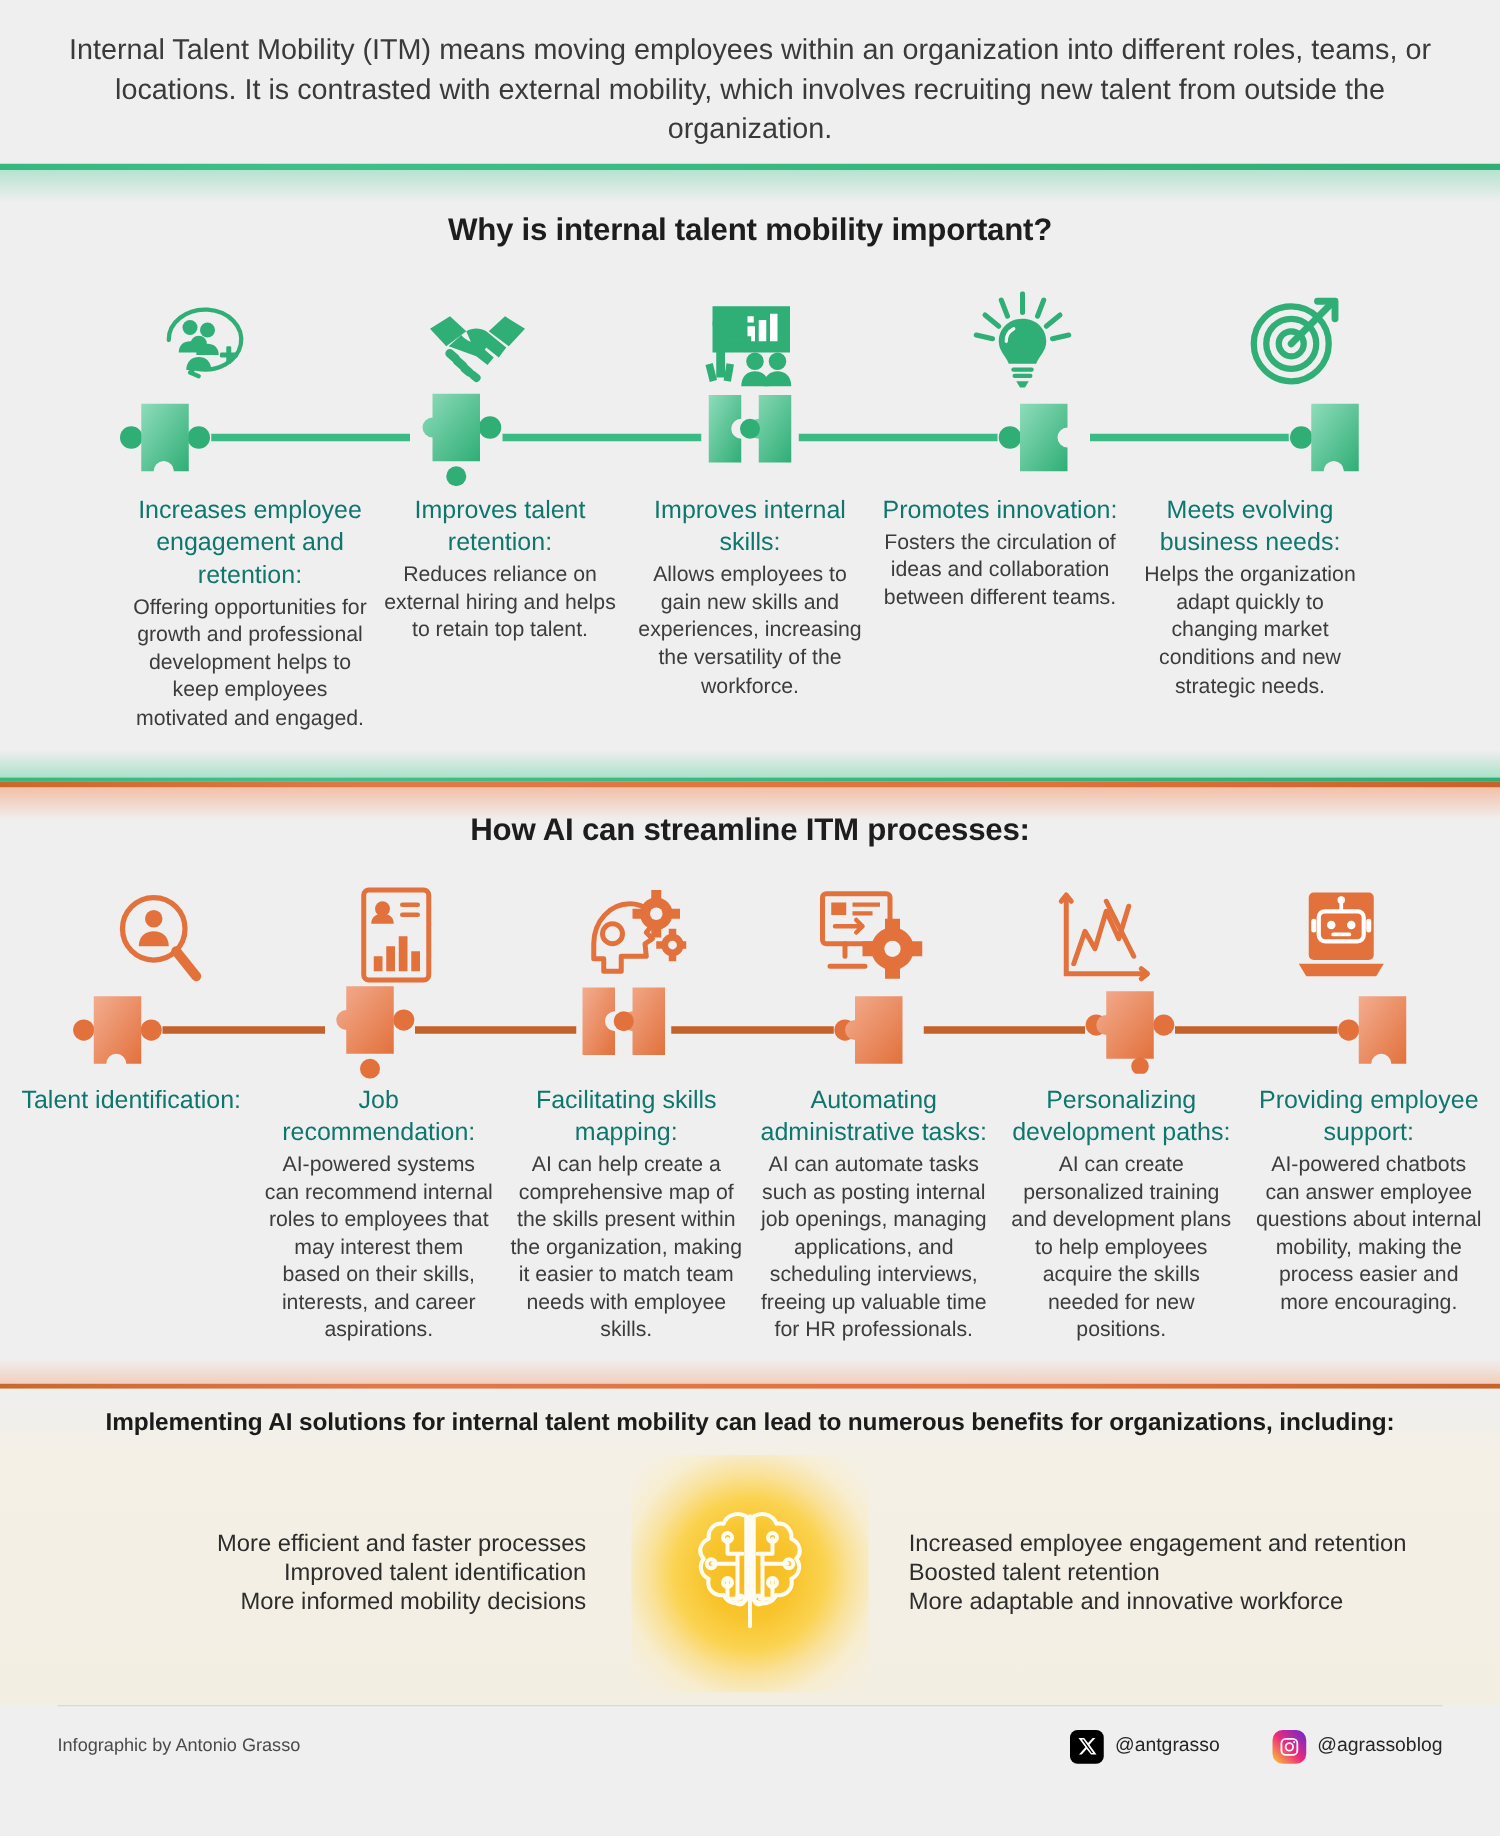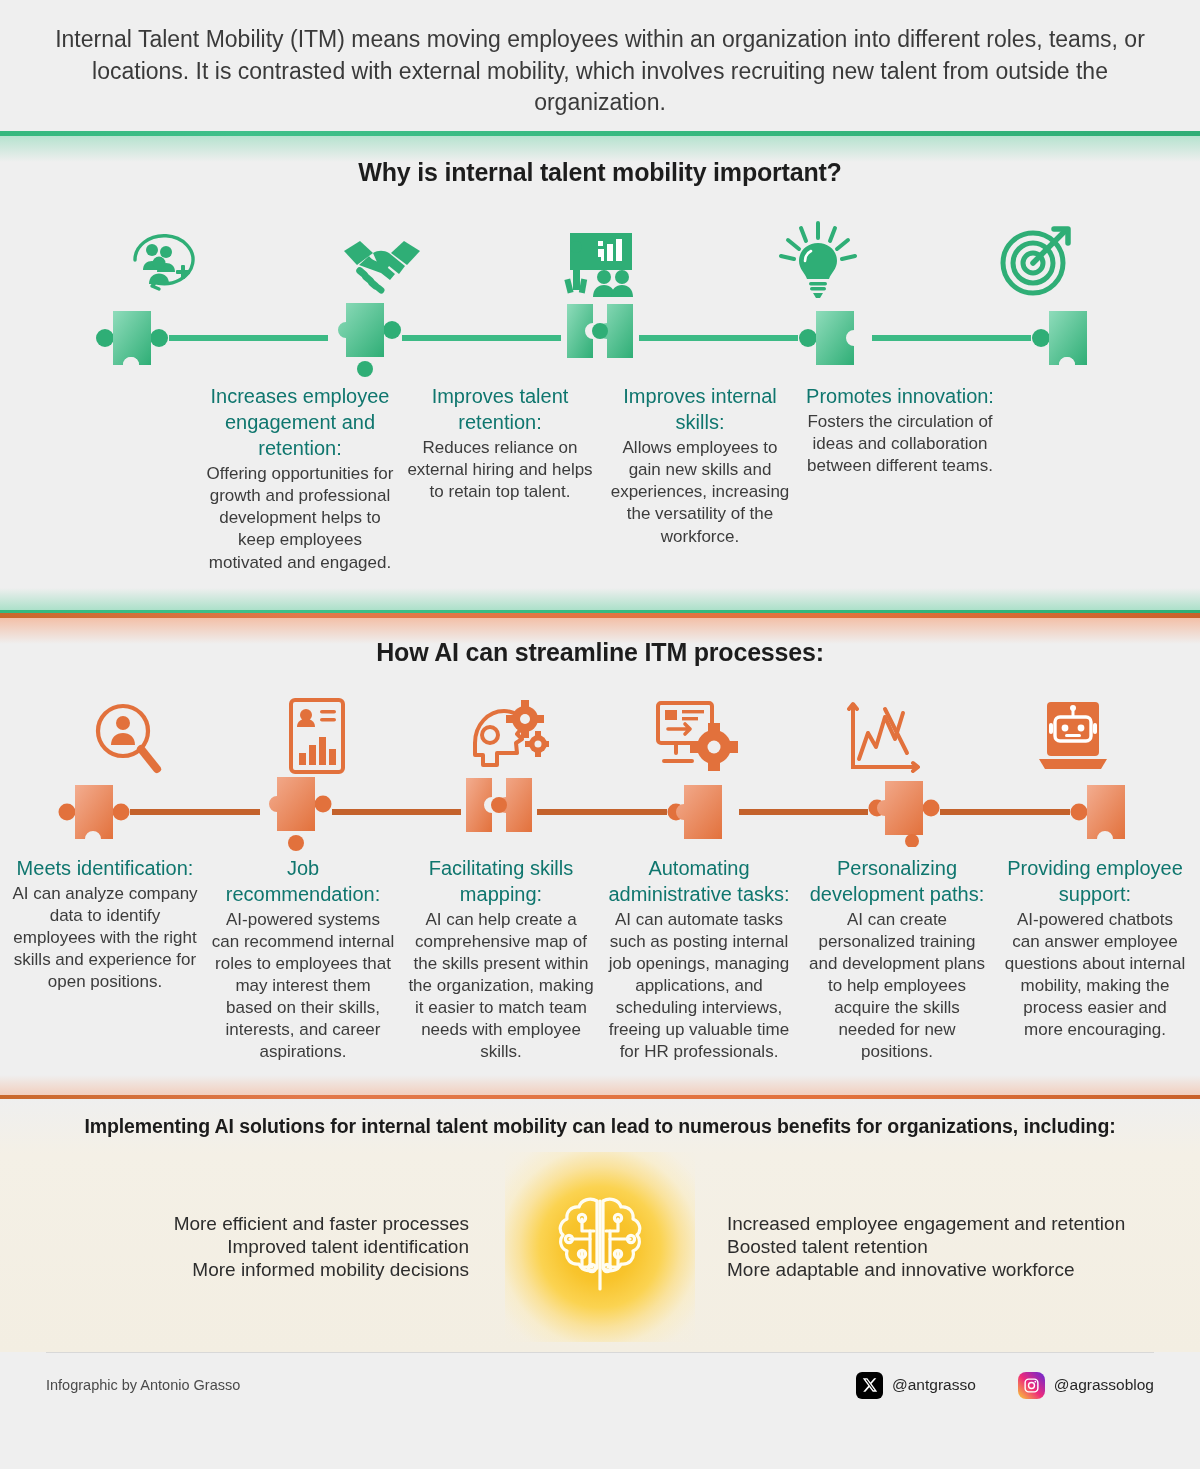--- a/index.html
+++ b/index.html
@@ -49,21 +49,21 @@
   .connector.green  { background:#3cba85; }
   .connector.orange { background:#c4622c; }
 
   
   .cols { display:flex; justify-content:center; }
   .col { text-align:center; padding:0 6px; }
   .col-head { font-size:20px; font-weight:400; color:#0f766e; line-height:1.3; }
   .col-body { font-size:17px; font-weight:400; color:#3c3c3c; line-height:1.3; margin-top:2px; }
 
   
-  .sec-green { background:#efefef; padding-bottom:4px; }
+  .sec-green { background:#efefef; padding-bottom:4px;margin-top:12px; }
   .g-col { width:200px; }
 
   
   .sec-orange { background:#efefef; }
   .o-col { width:198px; }
 
   
   .benefits {
     position:relative;
     background:linear-gradient(to bottom,#efefef 0%, #f4f0e6 22%, #f3eee2 100%);
@@ -285,20 +285,24 @@
         <div class="col-head">Improves talent retention:</div>
         <div class="col-body">Reduces reliance on external hiring and helps to retain top talent.</div>
       </div>
       <div class="col g-col">
         <div class="col-head">Improves internal skills:</div>
         <div class="col-body">Allows employees to gain new skills and experiences, increasing the versatility of the workforce.</div>
       </div>
       <div class="col g-col">
         <div class="col-head">Promotes innovation:</div>
         <div class="col-body">Fosters the circulation of ideas and collaboration between different teams.</div>
+      </div>
+      <div class="col g-col">
+        <div class="col-head">Meets evolving business needs:</div>
+        <div class="col-body">Helps the organization adapt quickly to changing market conditions and new strategic needs.</div>
       </div>
     </div>
   </div>
 
   <div class="divider" style="margin-top:10px;">
     <div class="fade-up-green"></div>
     <div class="bar bar-green" style="height:3px;"></div>
     <div class="bar bar-orange"></div>
     <div class="fade-down-orange"></div>
   </div>
@@ -472,22 +476,21 @@
               </linearGradient>
             </defs>
           <circle cx="9" cy="31" r="8.5" fill="#e2713c"></circle>
           <path d="M17 4h38v54H43a8 8 0 0 0-16 0H17z" fill="url(#po6)"></path>
         </svg>
       </div>
     </div>
 
     <div class="cols" style="margin-top:12px; padding:0 6px;">
       <div class="col o-col">
-        <div class="col-head">Meets identification:</div>
-        <div class="col-body">AI can analyze company data to identify employees with the right skills and experience for open positions.</div>
+        <div class="col-head">Talent identification:</div>
       </div>
       <div class="col o-col">
         <div class="col-head">Job recommendation:</div>
         <div class="col-body">AI-powered systems can recommend internal roles to employees that may interest them based on their skills, interests, and career aspirations.</div>
       </div>
       <div class="col o-col">
         <div class="col-head">Facilitating skills mapping:</div>
         <div class="col-body">AI can help create a comprehensive map of the skills present within the organization, making it easier to match team needs with employee skills.</div>
       </div>
       <div class="col o-col">

